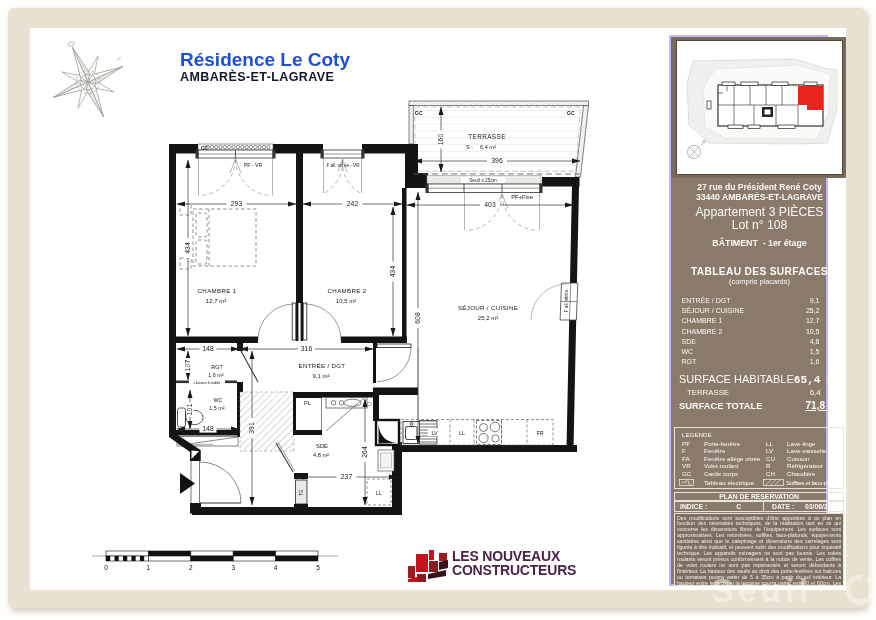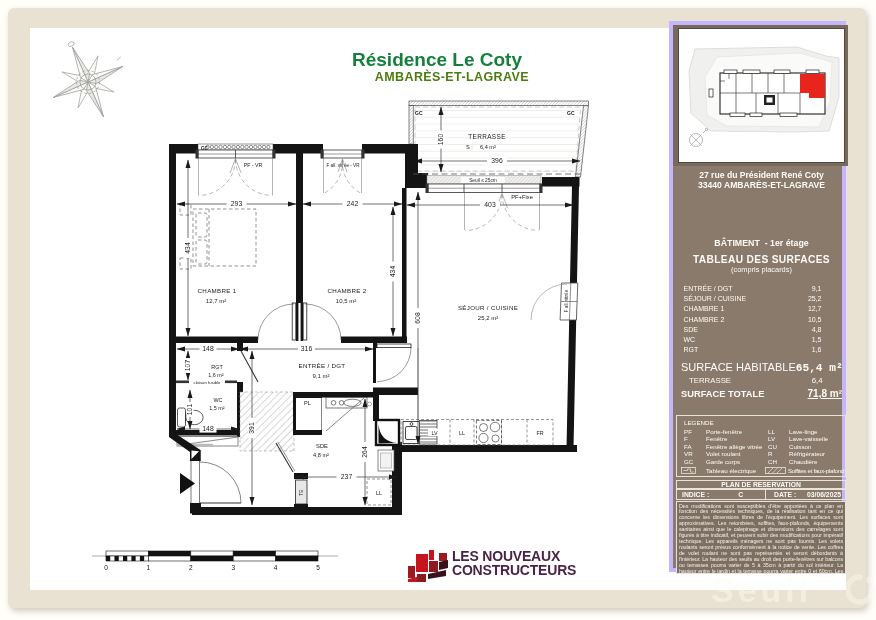--- a/index.html
+++ b/index.html
@@ -7,23 +7,23 @@
        font-family:"Liberation Sans", sans-serif;overflow:hidden;}
   .abs{position:absolute;}
 </style>
 </head>
 <body>
 
 <div class="abs" style="left:8px;top:8px;width:858px;height:600px;background:#e9e1d1;border-radius:6px;box-shadow:2px 3px 6px rgba(150,140,120,0.45);"></div>
 
 <div class="abs" style="left:30px;top:28px;width:816px;height:562px;background:#ffffff;"></div>
 
-<div class="abs" style="left:180px;top:49px;width:342px;text-align:right;color:#15803d;font-size:19px;font-weight:bold;">Résidence Le Coty</div>
-
-<div class="abs" style="left:187px;top:70px;width:342px;text-align:right;color:#4d7c0f;font-size:12.5px;font-weight:bold;letter-spacing:0.4px;">AMBARÈS-ET-LAGRAVE</div>
+<div class="abs" style="left:180px;top:49px;width:342px;text-align:left;color:#1d4ed8;font-size:19px;font-weight:bold;">Résidence Le Coty</div>
+
+<div class="abs" style="left:180px;top:70px;width:342px;text-align:left;color:#0f172a;font-size:12.5px;font-weight:bold;letter-spacing:0.4px;">AMBARÈS-ET-LAGRAVE</div>
 
 <svg class="abs" style="left:44px;top:38px;" width="90" height="90" viewBox="0 0 90 90">
  <g transform="translate(44,44) rotate(-24)" stroke="#9b9b97" stroke-width="0.7" fill="#fcfcfa">
   <g transform="rotate(45)" opacity="0.9">
    <path d="M0,-28 L4,-5 L0,0 L-4,-5 Z"></path>
         <path d="M0,28 L4,5 L0,0 L-4,5 Z"></path>
    <path d="M-28,0 L-5,4 L0,0 L-5,-4 Z"></path>
         <path d="M28,0 L5,4 L0,0 L5,-4 Z"></path>
   </g>
   <path d="M0,-38 L5,-7 L0,0 Z" fill="#e8e8e4"></path>
@@ -621,21 +621,21 @@
    <polygon points="2,33 20,29 20,36 2,36" fill="#c41420"></polygon>
    <polygon points="22,28 40,24 40,30 22,33" fill="#38121c"></polygon>
    <polygon points="33,16 42,14 42,22 33,24" fill="#38121c"></polygon>
    <rect x="11" y="28" width="9" height="8" fill="#8c1a1f"></rect>
   </g>
   <text x="46" y="15" font-family="Liberation Sans, sans-serif" font-weight="bold" font-size="14" letter-spacing="-0.2" fill="#4b2348">LES NOUVEAUX</text>
   <text x="46" y="29" font-family="Liberation Sans, sans-serif" font-weight="bold" font-size="14" letter-spacing="-0.2" fill="#4b2348">CONSTRUCTEURS</text>
  </svg>
 </div>
 
-<div class="abs" style="left:669px;top:21px;width:177px;height:551px;background:#8a7a6b;border:4px solid #c4b5fd;box-sizing:border-box;color:#fdfbf6;">
+<div class="abs" style="left:669px;top:35px;width:159px;height:551px;background:#8a7a6b;border:2px solid #c4b5fd;box-sizing:border-box;color:#fdfbf6;">
 
   <div class="abs" style="left:0;top:0;width:175px;height:141px;background:#77695c;"></div>
 
   <div class="abs" style="left:5px;top:3px;width:165px;height:133px;background:#fff;border:1px solid #55493d;">
     <svg width="163" height="131" viewBox="0 0 163 131">
       <polygon points="16,20 118,18 147,27 160,29 160,68 150,102 118,103 32,102 12,84 10,42" fill="#f0f0ef" stroke="#deded9" stroke-width="1"></polygon>
       <polygon points="38,28 120,24 153,33 151,73 140,98 48,97 28,86 26,48" fill="#fafaf9" stroke="#e4e4e0" stroke-width="0.8"></polygon>
       <g stroke="#222" stroke-width="1.1" fill="#fff">
           <rect x="41" y="44" width="105" height="41"></rect>
         </g>
@@ -670,23 +670,25 @@
         <line x1="11.5" y1="105.5" x2="22.5" y2="116.5"></line>
           <line x1="22.5" y1="105.5" x2="11.5" y2="116.5"></line>
         <line x1="24" y1="104" x2="26.5" y2="101.5"></line>
           <circle cx="27.5" cy="100.5" r="1.2"></circle>
       </g>
     </svg>
   </div>
 
   <div class="abs" style="left:0;top:146px;width:177px;text-align:center;font-weight:bold;font-size:8.6px;line-height:9.8px;white-space:nowrap;">27 rue du Président René Coty<br>33440 AMBARÈS-ET-LAGRAVE</div>
 
-
-
-  <div class="abs" style="left:0;top:201px;width:177px;text-align:center;font-weight:bold;font-size:8.8px;margin-top:12px;">BÂTIMENT&nbsp; - 1er étage</div>
+  <div class="abs" style="left:0;top:168px;width:177px;text-align:center;font-size:12.2px;white-space:nowrap;">Appartement 3 PIÈCES</div>
+
+  <div class="abs" style="left:0;top:180.5px;width:177px;text-align:center;font-size:12.2px;">Lot n° 108</div>
+
+  <div class="abs" style="left:0;top:201px;width:177px;text-align:center;font-weight:bold;font-size:8.8px;">BÂTIMENT&nbsp; - 1er étage</div>
 
   <div class="abs" style="left:0;top:228.5px;width:177px;text-align:center;font-weight:bold;font-size:10.2px;letter-spacing:0.35px;white-space:nowrap;">TABLEAU DES SURFACES</div>
   <div class="abs" style="left:0;top:239.5px;width:177px;text-align:center;font-size:7.4px;">(compris placards)</div>
 
   <div class="abs" style="left:10.5px;top:260px;width:138px;font-size:7px;">
     <div style="display:flex;justify-content:space-between;height:10.2px;">
         <span>ENTRÉE / DGT</span>
         <span>9,1</span>
       </div>
     <div style="display:flex;justify-content:space-between;height:10.2px;">

